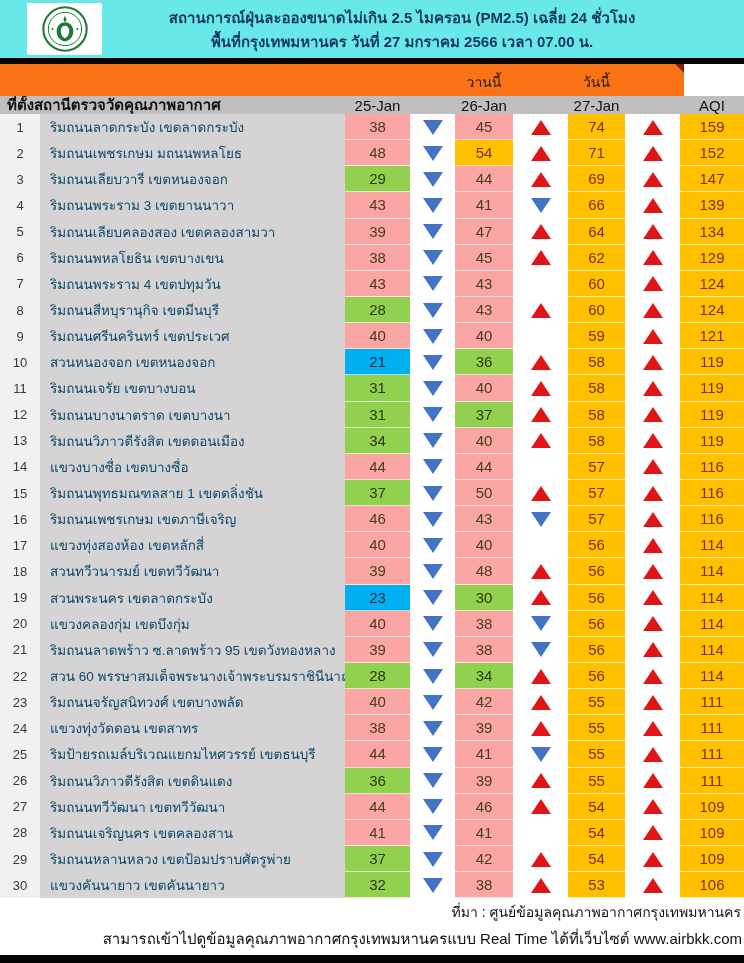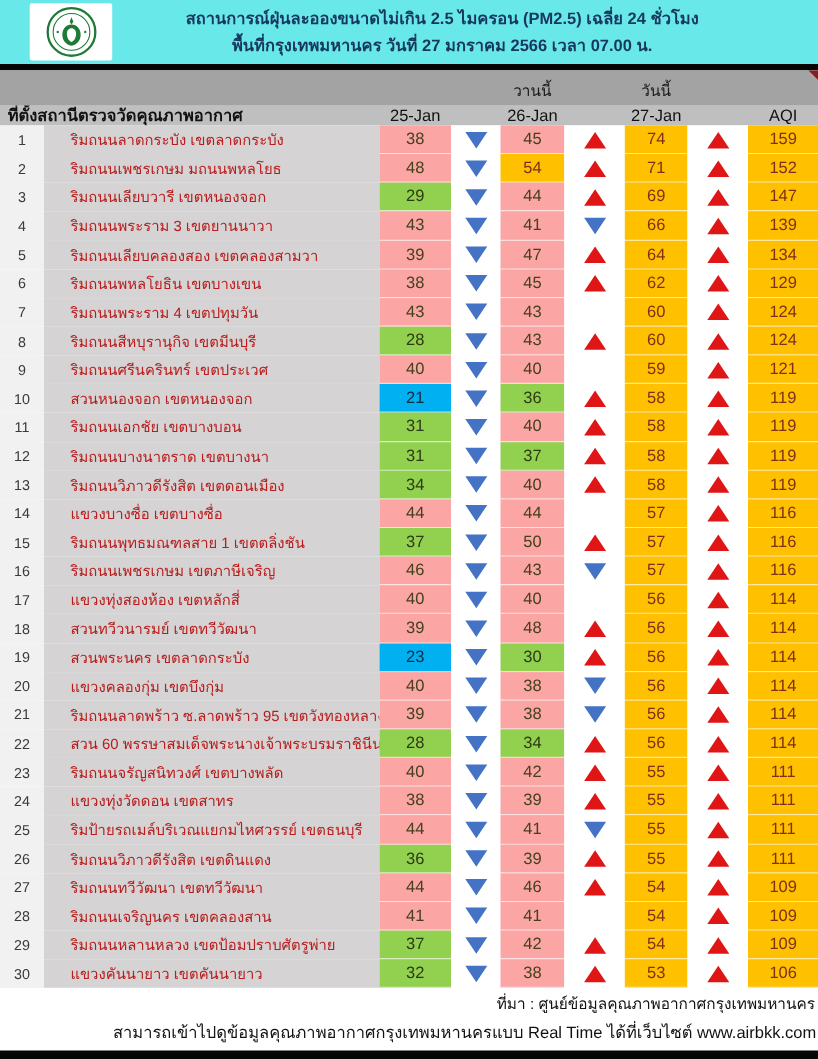--- a/index.html
+++ b/index.html
@@ -13,37 +13,37 @@
   .titles{position:absolute;left:105px;right:45px;top:0;height:58px;display:flex;flex-direction:column;
           justify-content:center;text-align:center;color:#17375E;font-weight:700;}
   .title-l1{font-size:15px;line-height:19px;}
   .title-l2{font-size:15px;line-height:19px;margin-top:5px;}
   .hdr-black{width:744px;height:6px;background:#050505;}
 
   
   .grid{display:grid;grid-template-columns:40px 305px 65px 45px 58px 55px 57px 55px 64px;}
 
   
-  .subhead{position:relative;width:744px;height:32px;background:#a3a3a3;align-items:center;}
+  .subhead{position:relative;width:684px;height:32px;background:#f97316;align-items:center;}
   .subhead .lbl{text-align:center;font-size:14px;color:#1a1a1a;padding-top:4px;}
   .corner-marker{position:absolute;right:0;top:0;width:0;height:0;
                  border-left:9px solid transparent;border-top:9px solid #8B1A1A;}
 
   
   .colhead{width:744px;height:18px;background:#BFBFBF;align-items:center;color:#111;}
   .colhead .station-h{grid-column:1 / span 2;font-size:15px;font-weight:700;padding-left:7px;
                       white-space:nowrap;overflow:hidden;}
   .colhead .c{font-size:15px;text-align:center;}
 
   
   .tbody{width:744px;height:784px;display:flex;flex-direction:column;}
   .row{flex:1;align-items:stretch;}
   .cell{display:flex;align-items:center;justify-content:center;}
   .num{background:#F1F1F1;font-size:13px;color:#3a3a3a;}
-  .name{background:#D5D3D3;justify-content:flex-start;padding-left:24px;font-size:13.5px;color:#b91c1c;
+  .name{background:#D5D3D3;justify-content:flex-start;padding-left:10px;font-size:13.5px;color:#0c4a6e;
         white-space:nowrap;overflow:hidden;}
   .arr{background:#fff;}
   .val{font-size:15px;border-bottom:1px solid rgba(255,255,255,0.65);}
   .bg-yellow{background:#fca5a5;color:#45411c;}
   .bg-green{background:#92D050;color:#2e3a14;}
   .bg-blue{background:#00B0F0;color:#0e2a40;}
   .bg-orange{background:#FFC000;color:#7E3117;}
 
   .tri-up{width:0;height:0;border-left:10px solid transparent;border-right:10px solid transparent;
           border-bottom:15px solid #E01616;}
@@ -276,21 +276,21 @@
         </div>
     <div class="cell val f27 bg-orange">58</div>
     <div class="cell arr a3">
           <span class="tri-up"></span>
         </div>
     <div class="cell val faqi bg-orange">119</div>
   </div>
 
   <div class="row grid">
     <div class="cell num">11</div>
-    <div class="cell name">ริมถนนเอกชัย เขตบางบอน</div>
+    <div class="cell name">ริมถนนเจรัย เขตบางบอน</div>
     <div class="cell val f25 bg-green">31</div>
     <div class="cell arr a1">
           <span class="tri-down"></span>
         </div>
     <div class="cell val f26 bg-yellow">40</div>
     <div class="cell arr a2">
           <span class="tri-up"></span>
         </div>
     <div class="cell val f27 bg-orange">58</div>
     <div class="cell arr a3">

